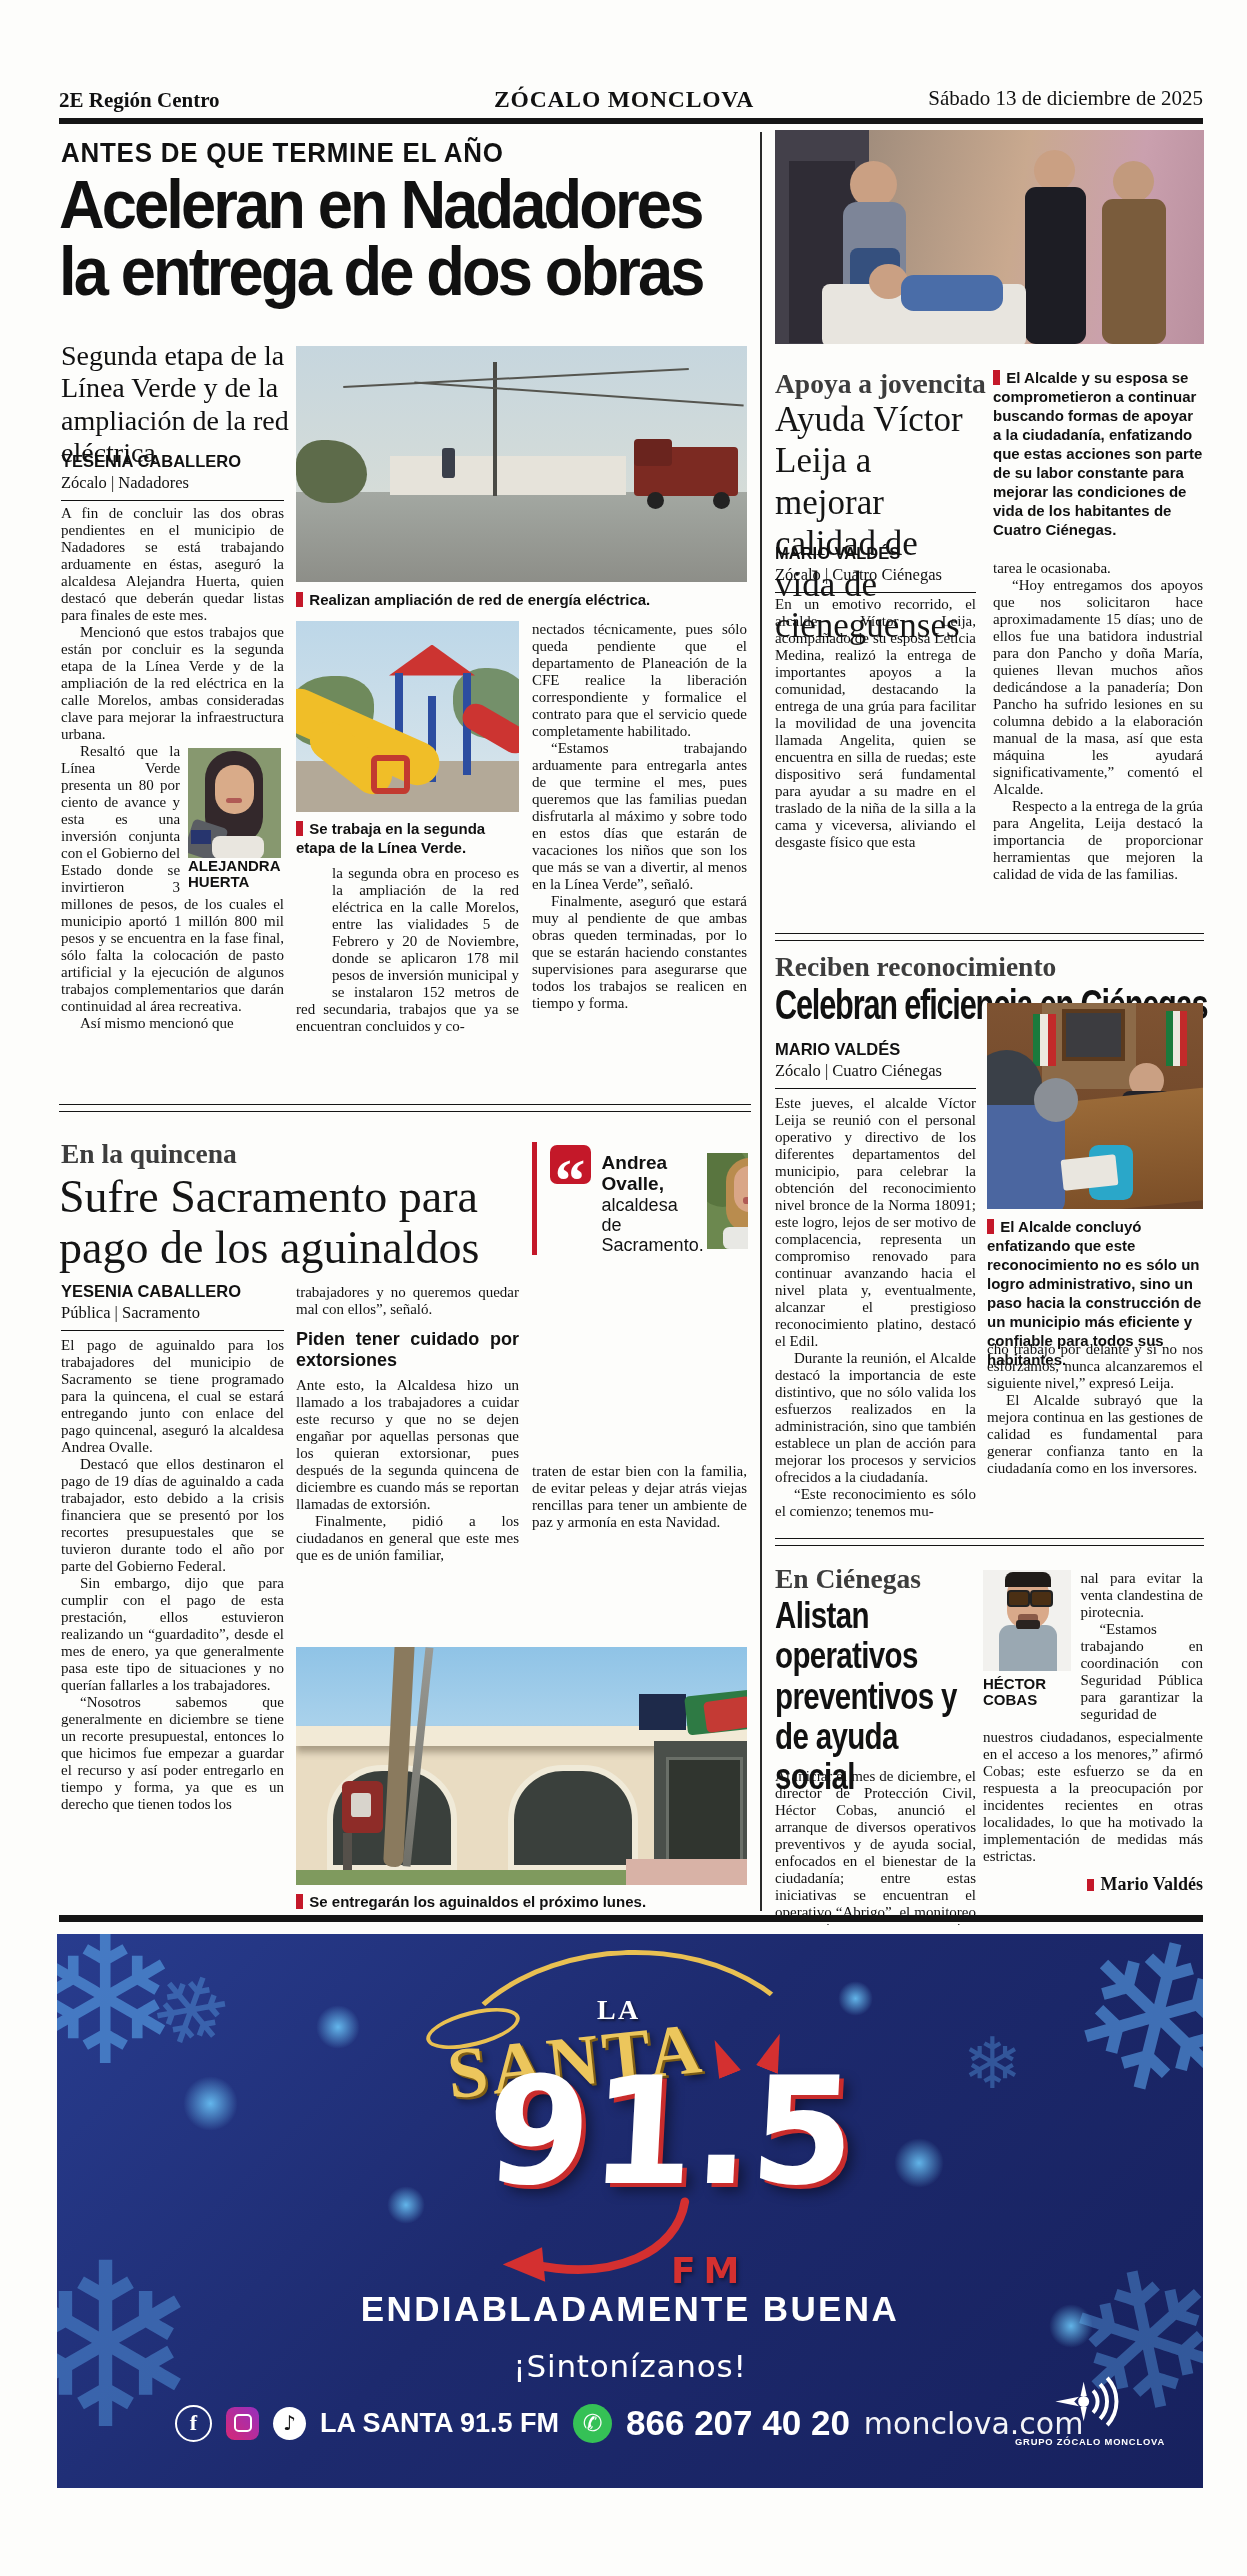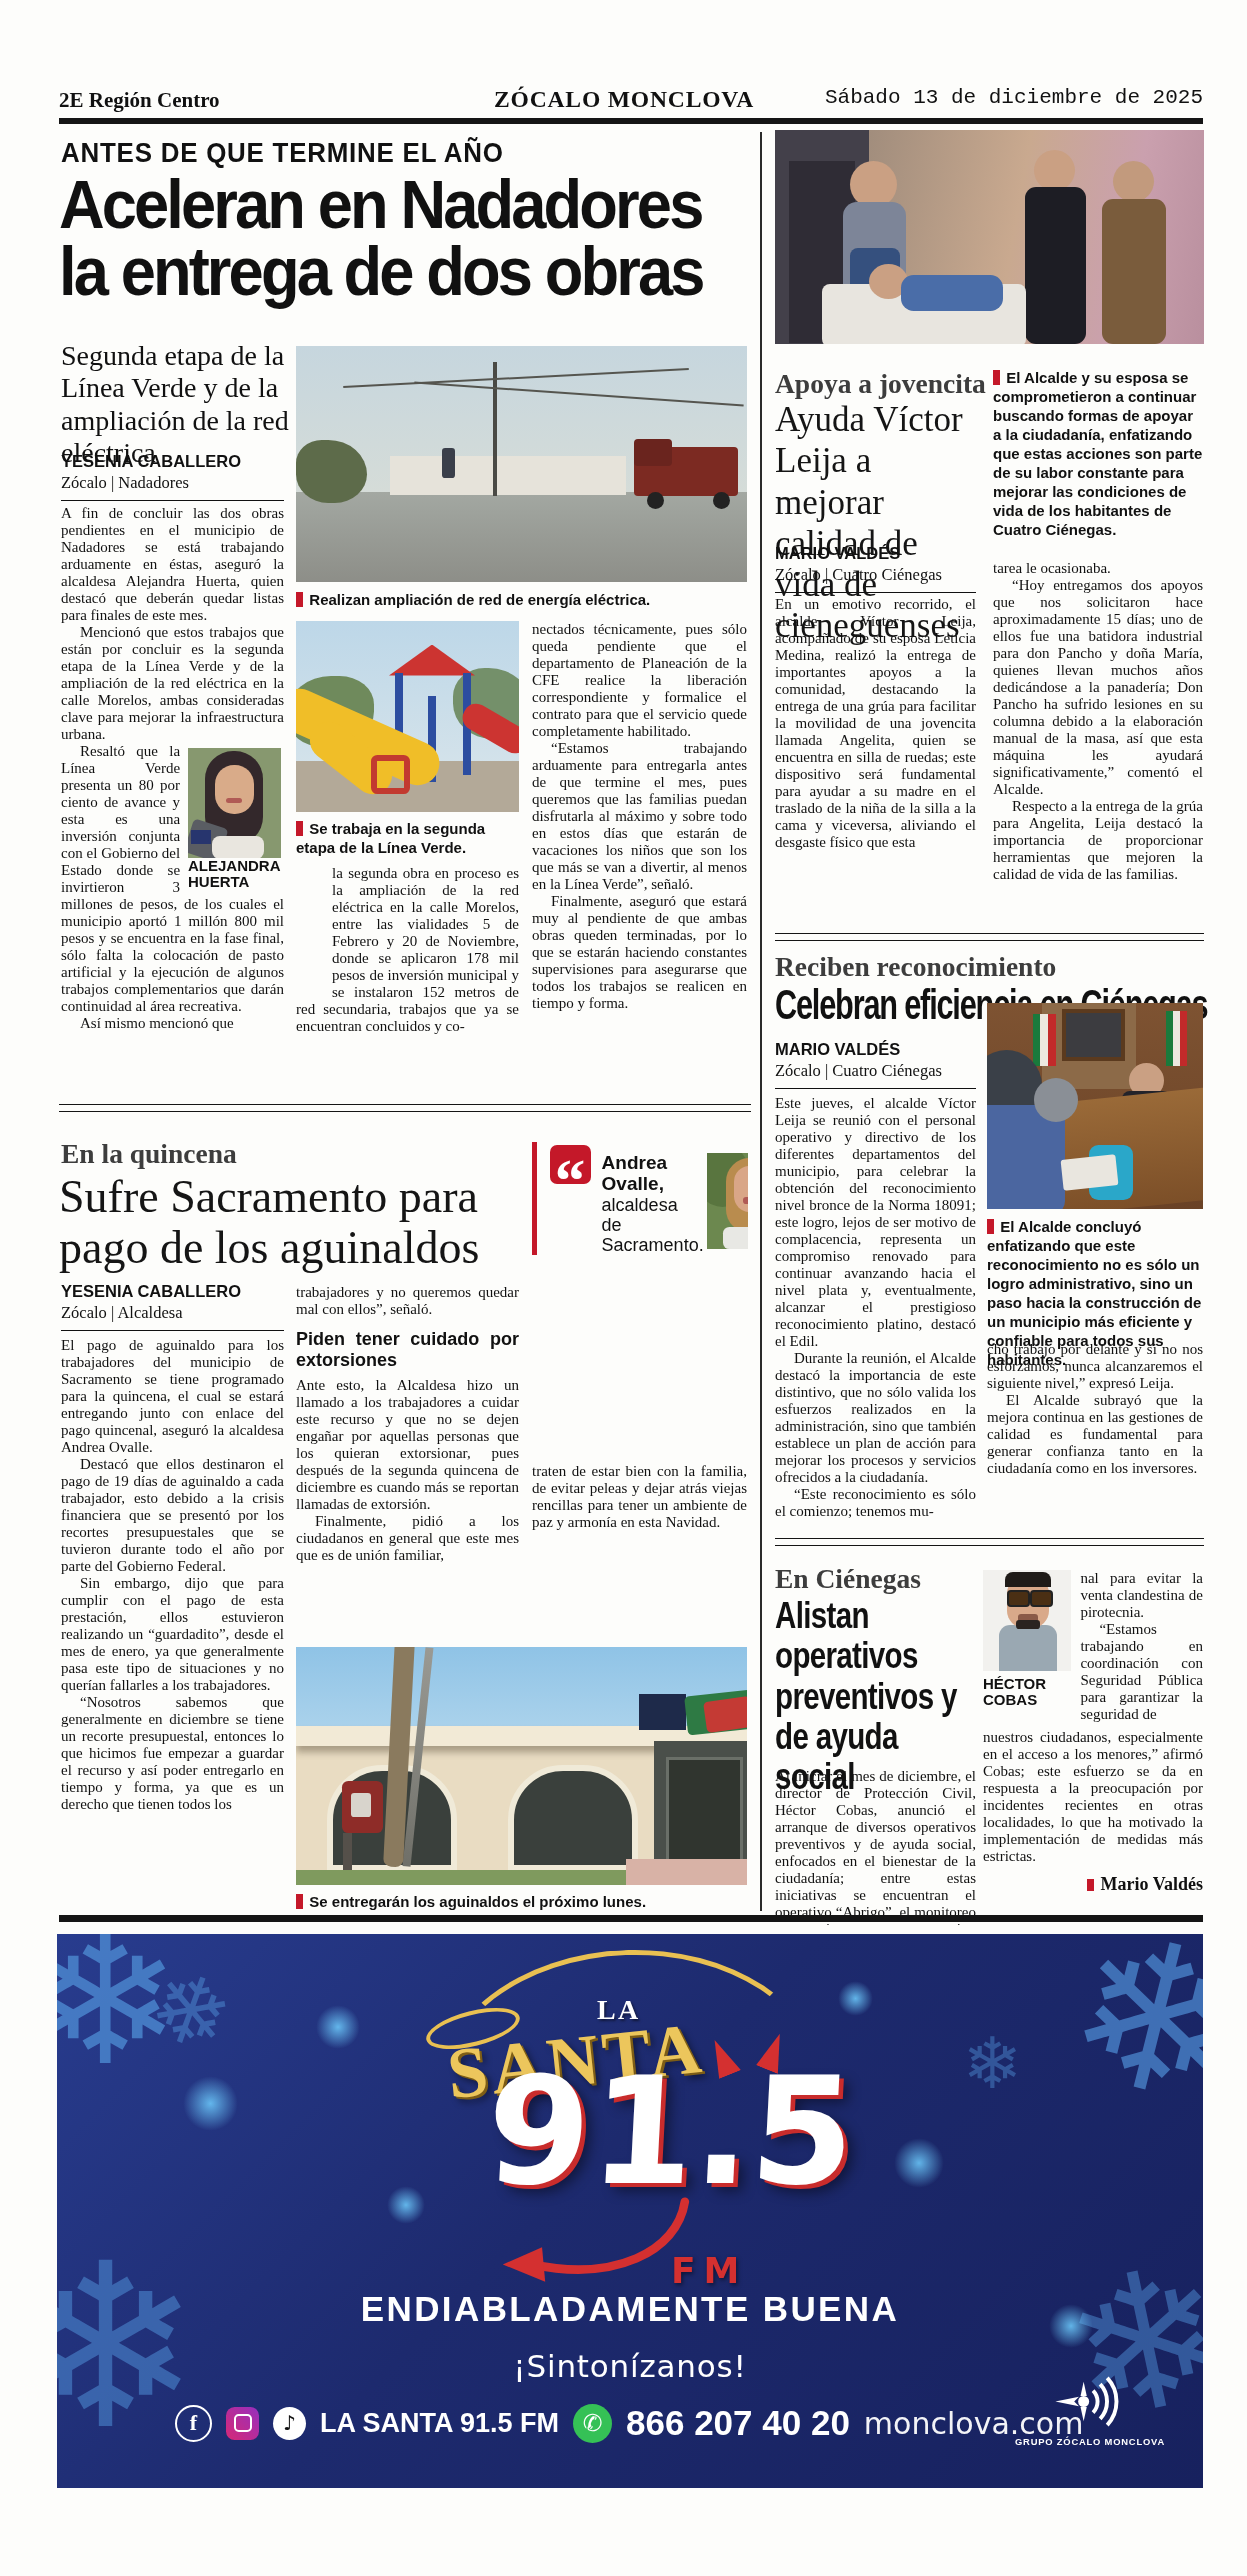--- a/index.html
+++ b/index.html
@@ -68,21 +68,21 @@
   .st-phone{font:bold 35px "Liberation Sans",sans-serif;white-space:nowrap;}
   .st-web{font:30px "DejaVu Sans",sans-serif;opacity:.95;white-space:nowrap;}
   .grp{position:absolute;right:46px;top:440px;width:142px;text-align:center;color:#fff;}
   .grp-label{font:bold 9.4px "Liberation Sans",sans-serif;letter-spacing:0.8px;margin-top:3.1px;white-space:nowrap;}
 </style>
 </head>
 <body>
 
 <div class="abs mast-sec" style="left:59px;top:88px;">2E Región Centro</div>
 <div class="abs mast-title" style="left:0;top:86px;width:1248px;text-align:center;">ZÓCALO MONCLOVA</div>
-<div class="abs mast-date" style="top:86px;right:45px;font-family:Liberation Mono, monospace;">Sábado 13 de diciembre de 2025</div>
+<div class="abs mast-date" style="top:86px;right:45px;">Sábado 13 de diciembre de 2025</div>
 <div class="abs mast-rule" style="left:59px;top:118px;width:1144px;"></div>
 
 <div class="abs vdiv" style="left:760px;top:132px;height:1779px;"></div>
 
 <div class="abs kicker-sans" style="left:61px;top:140px;">ANTES DE QUE TERMINE EL AÑO</div>
 <div class="abs" style="left:59px;top:171px;">
   <div class="head-sans-xl">Aceleran en Nadadores</div>
   <div class="head-sans-xl">la entrega de dos obras</div>
 </div>
 <div class="abs deck" style="left:61px;top:340px;width:232px;">Segunda etapa de la Línea Verde y de la ampliación de la red eléctrica</div>
@@ -268,21 +268,21 @@
 
 <div class="abs drule" style="left:59px;top:1104px;width:692px;"></div>
 
 <div class="abs kicker-serif" style="left:61px;top:1140px;">En la quincena</div>
 <div class="abs" style="left:59px;top:1172px;">
   <div class="head-serif-lg">Sufre Sacramento para</div>
   <div class="head-serif-lg">pago de los aguinaldos</div>
 </div>
 <div class="abs" style="left:61px;top:1282px;width:223px;">
   <div class="byline">YESENIA CABALLERO</div>
-  <div class="credit">Zócalo | Alcaldesa</div>
+  <div class="credit">Pública | Sacramento</div>
   <hr class="bl-rule">
 </div>
 <div class="abs body-txt" style="left:61px;top:1337px;width:223px;height:543px;overflow:hidden;">
   <p>El pago de aguinaldo para los trabajadores del municipio de Sacramento se tiene programado para la quincena, el cual se estará entregando junto con enlace del pago quincenal, aseguró la alcaldesa Andrea Ovalle.</p>
   <p class="ind">Destacó que ellos destinaron el pago de 19 días de aguinaldo a cada trabajador, esto debido a la crisis financiera que se presentó por los recortes presupuestales que se tuvieron durante todo el año por parte del Gobierno Federal.</p>
   <p class="ind">Sin embargo, dijo que para cumplir con el pago de esta prestación, ellos estuvieron realizando un “guardadito”, desde el mes de enero, ya que generalmente pasa este tipo de situaciones y no querían fallarles a los trabajadores.</p>
   <p class="ind">“Nosotros sabemos que generalmente en diciembre se tiene un recorte presupuestal, entonces lo que hicimos fue empezar a guardar el recurso y así poder entregarlo en tiempo y forma, ya que es un derecho que tienen todos los</p>
 </div>
 <div class="abs body-txt" style="left:296px;top:1284px;width:223px;height:358px;overflow:hidden;">
   <p>trabajadores y no queremos quedar mal con ellos”, señaló.</p>

